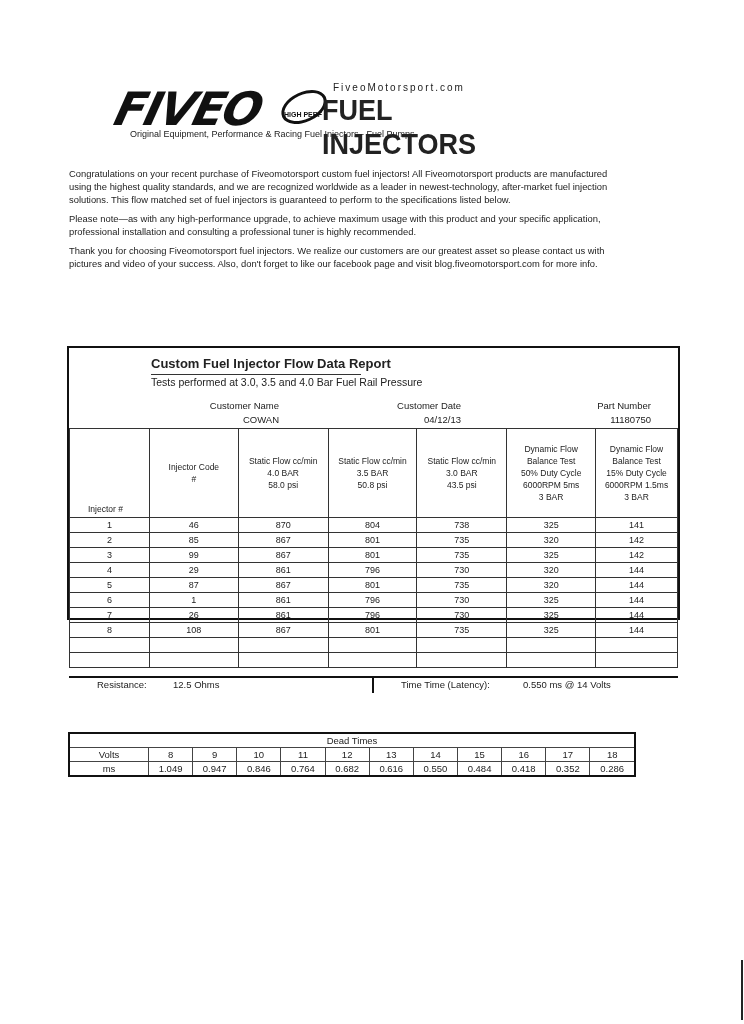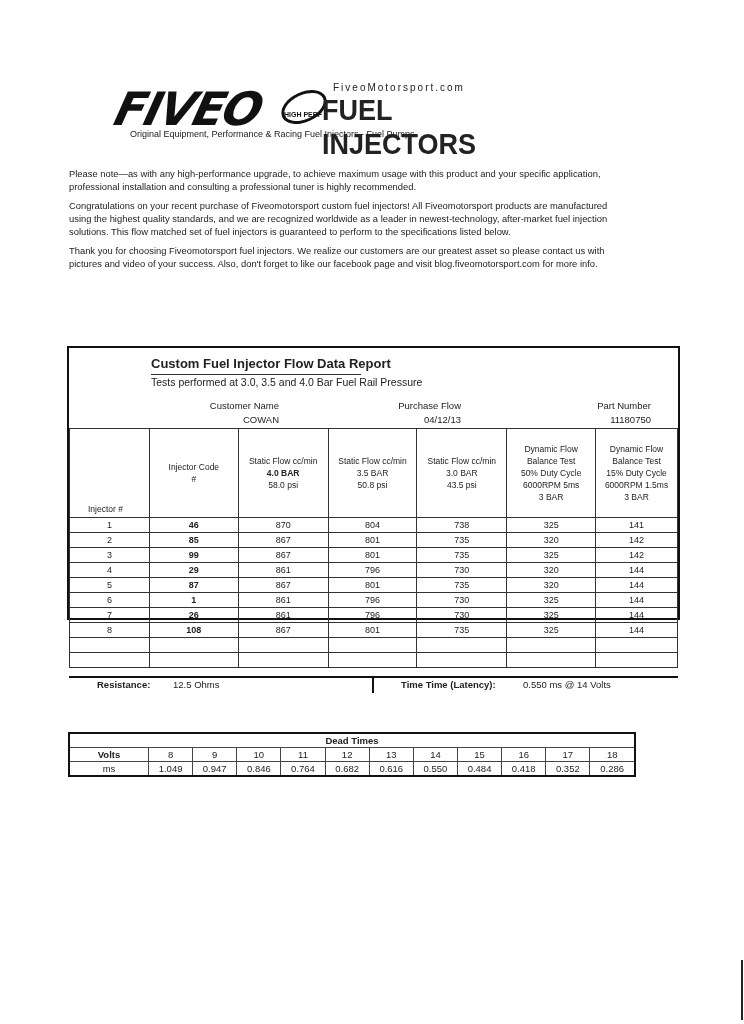--- a/index.html
+++ b/index.html
@@ -17,21 +17,21 @@
   .rep-title { position: absolute; left: 82px; top: 8px; font-size: 13px; font-weight: bold; color: #222; }
   .rep-title-line { position: absolute; left: 82px; top: 26px; width: 210px; border-top: 1px solid #333; }
   .rep-sub { position: absolute; left: 82px; top: 28px; font-size: 10.5px; color: #222; }
   .meta-label, .meta-val { position: absolute; font-size: 9.5px; color: #222; text-align: right; width: 130px; }
   .meta-label { top: 52px; }
   .meta-val { top: 66px; }
   table.flow { position: absolute; left: 0; top: 80px; width: 609px; border-collapse: collapse; font-size: 9px; }
   table.flow td { border: 1px solid #333; text-align: center; padding: 0; height: 14px; color: #222; }
   table.flow tr.head td { height: 86px; font-size: 8.5px; line-height: 12px; vertical-align: middle; }
   table.flow tr.head td.inj { vertical-align: bottom; text-align: left; padding-left: 18px; padding-bottom: 2px; }
-  .bold { font-weight: bold; }
+  .bold { font-weight: normal; }
   .footrow { position: absolute; left: 0; top: 328px; width: 609px; height: 15px; border-top: 2px solid #111; font-size: 9.5px; }
   .footrow .divider { position: absolute; left: 303px; top: 0; height: 15px; border-left: 2px solid #111; }
   .footrow span { position: absolute; top: 1px; color: #222; }
   table.dead { position: absolute; left: 68px; top: 732px; width: 568px; border-collapse: collapse; font-size: 9.5px; border: 2px solid #111; }
   table.dead td { border: 1px solid #444; text-align: center; height: 13px; padding: 0; color: #222; }
   table.dead td.first { width: 78px; }
   .scan-mark { position: absolute; left: 741px; top: 960px; width: 2px; height: 60px; background: #222; }
 </style>
 </head>
 <body>
@@ -39,33 +39,33 @@
 <div class="logo">
   <div class="logo-five">FIVEO</div>
   <div class="logo-badge"></div>
   <div class="logo-hp">HIGH PERF</div>
   <div class="logo-site">FiveoMotorsport.com</div>
   <div class="logo-fuel">FUEL INJECTORS</div>
   <div class="logo-tag">Original Equipment, Performance &amp; Racing Fuel Injectors - Fuel Pumps</div>
 </div>
 
 <div class="intro">
+  <p>Congratulations on your recent purchase of Fiveomotorsport custom fuel injectors!  All Fiveomotorsport products are manufactured using the highest quality standards, and we are recognized worldwide as a leader in newest-technology, after-market fuel injection solutions.  This flow matched set of fuel injectors is guaranteed to perform to the specifications listed below.</p>
   <p>Please note—as with any high-performance upgrade, to achieve maximum usage with this product and your specific application, professional installation and consulting a professional tuner is highly recommended.</p>
-  <p>Congratulations on your recent purchase of Fiveomotorsport custom fuel injectors!  All Fiveomotorsport products are manufactured using the highest quality standards, and we are recognized worldwide as a leader in newest-technology, after-market fuel injection solutions.  This flow matched set of fuel injectors is guaranteed to perform to the specifications listed below.</p>
   <p>Thank you for choosing Fiveomotorsport fuel injectors.  We realize our customers are our greatest asset so please contact us with pictures and video of your success.  Also, don't forget to like our facebook page and visit blog.fiveomotorsport.com for more info.</p>
 </div>
 
 <div class="report">
   <div class="rep-title">Custom Fuel Injector Flow Data Report</div>
   <div class="rep-title-line"></div>
   <div class="rep-sub">Tests performed at 3.0, 3.5 and 4.0 Bar Fuel Rail Pressure</div>
 
   <div class="meta-label" style="left:80px">Customer Name</div>
   <div class="meta-val" style="left:80px">COWAN</div>
-  <div class="meta-label" style="left:262px">Purchase Flow</div>
+  <div class="meta-label" style="left:262px">Customer Date</div>
   <div class="meta-val" style="left:262px">04/12/13</div>
   <div class="meta-label" style="left:452px">Part Number</div>
   <div class="meta-val" style="left:452px">11180750</div>
 
   <table class="flow">
     <colgroup>
       <col style="width:80px">
         <col style="width:89px">
         <col style="width:90px">
         <col style="width:89px">

